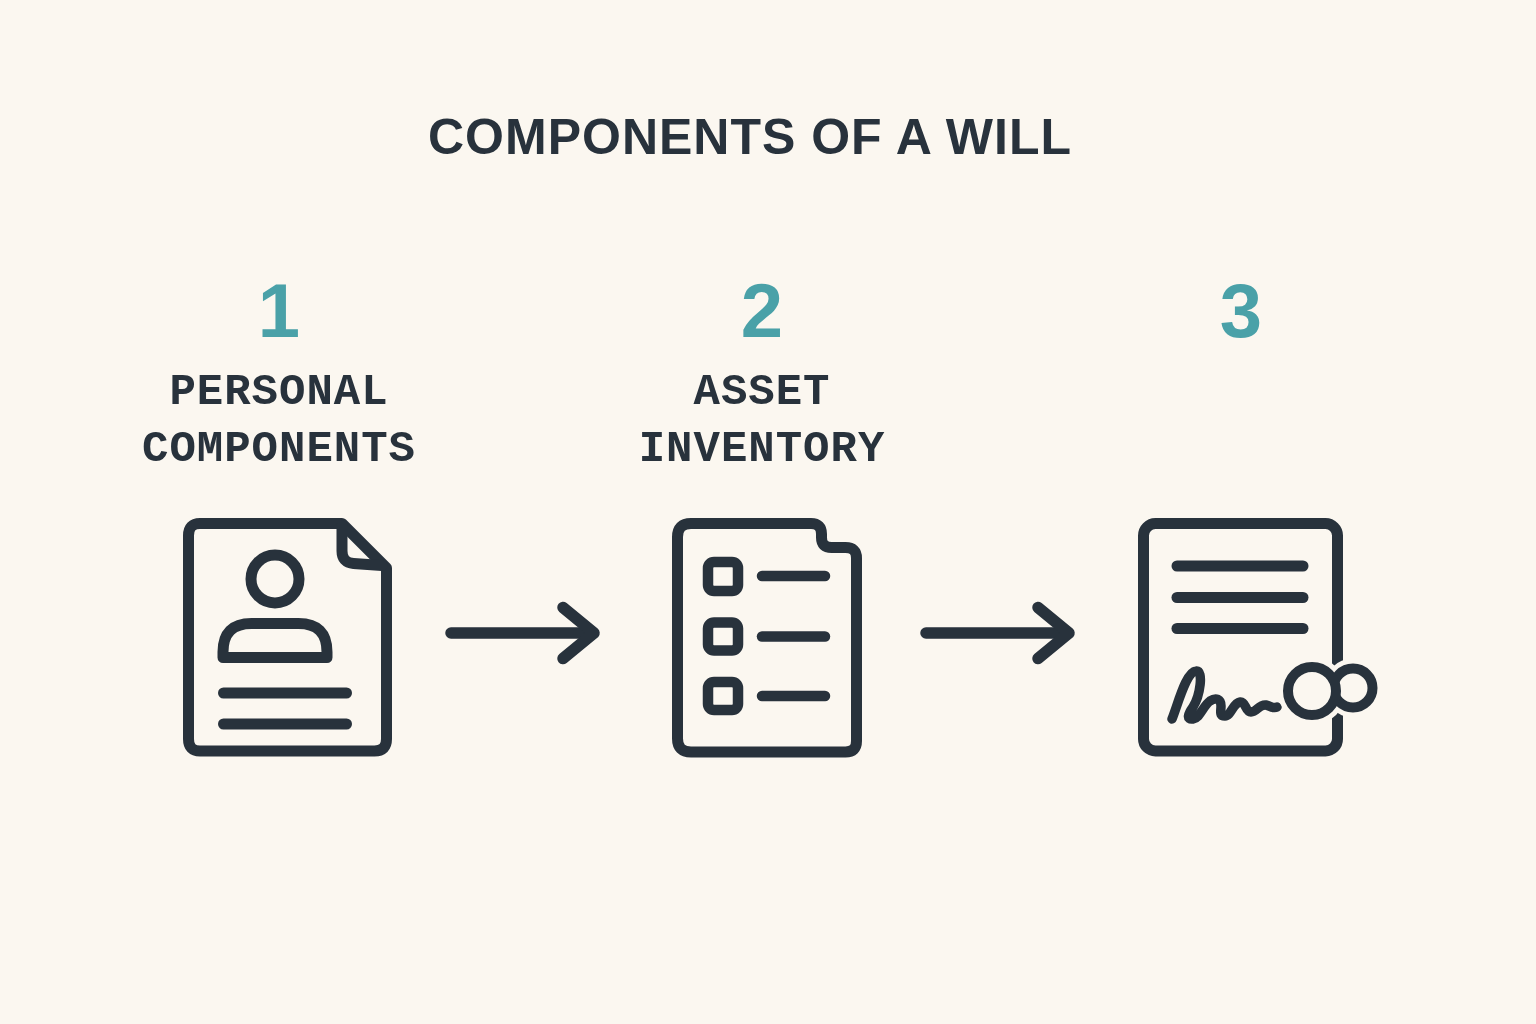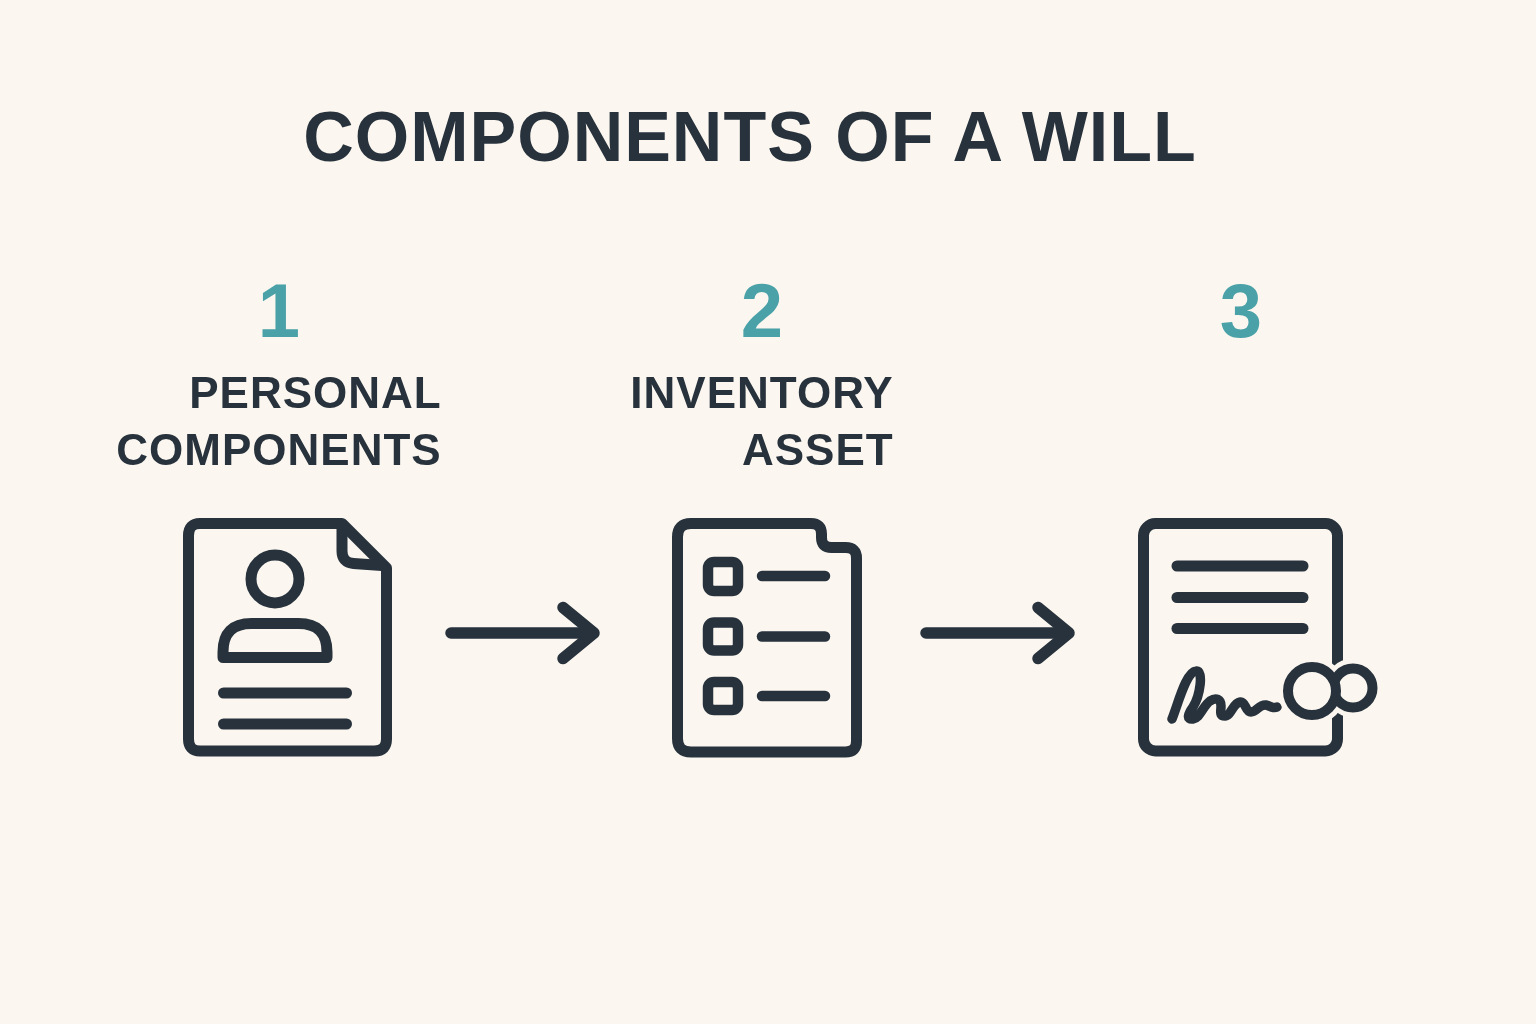--- a/index.html
+++ b/index.html
@@ -17,43 +17,44 @@
     position:relative;
     width:1536px;height:1024px;
     background:var(--bg);
     overflow:hidden;
   }
   .title{
     position:absolute;
     top:100px;left:750px;
     transform:translateX(-50%);
     white-space:nowrap;
-    font-size:70px;line-height:74px;
+    font-size:50px;line-height:74px;
     font-weight:bold;
     letter-spacing:1px;
     color:var(--ink);
   }
   .step-number{
     position:absolute;
     top:270px;
     transform:translateX(-50%);
     font-size:76px;line-height:82px;
     font-weight:bold;
     color:var(--accent);
   }
   .step-label{
     position:absolute;
     top:364px;
     transform:translateX(-50%);
-    text-align:right;
+    text-align:center;
     white-space:nowrap;
     font-size:44px;line-height:57px;
     font-weight:bold;
     letter-spacing:1px;
     color:var(--ink);
+    font-family:Liberation Mono, monospace;
   }
   .col1{left:279px;}
   .col2{left:762px;}
   .col3{left:1241px;}
   .art{
     position:absolute;
     inset:0;
     width:1536px;height:1024px;
   }
   .art *{vector-effect:none;}
@@ -93,22 +94,22 @@
   <div class="title">COMPONENTS OF A WILL</div>
 
   <div class="step-number col1">1</div>
   <div class="step-label col1">
     <div>PERSONAL</div>
     <div>COMPONENTS</div>
   </div>
 
   <div class="step-number col2">2</div>
   <div class="step-label col2">
+    <div>ASSET</div>
     <div>INVENTORY</div>
-    <div>ASSET</div>
   </div>
 
   <div class="step-number col3">3</div>
   <div class="step-label col3">
   </div>
 
   <svg class="art" viewBox="0 0 1536 1024" aria-hidden="true">
 
     <g>
       <path class="stroke" d="M 200 523.5 H 342 L 386.5 568 V 739 Q 386.5 751 374.5 751 H 200 Q 188.5 751 188.5 739 V 535.5 Q 188.5 523.5 200 523.5 Z"></path>

